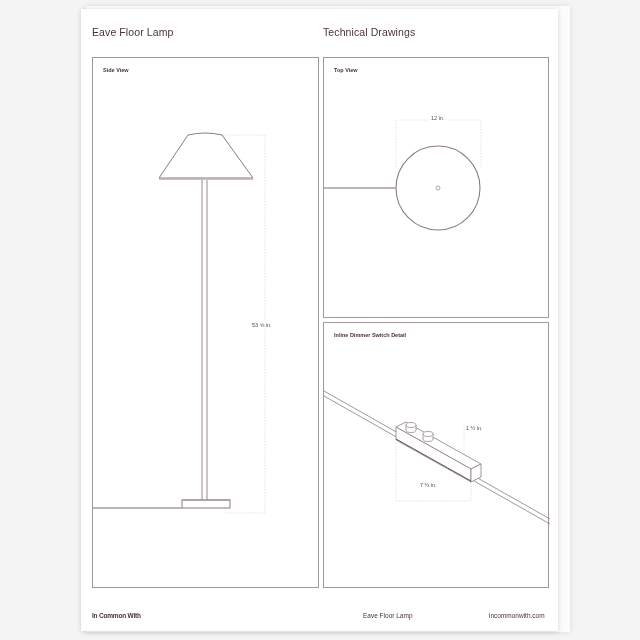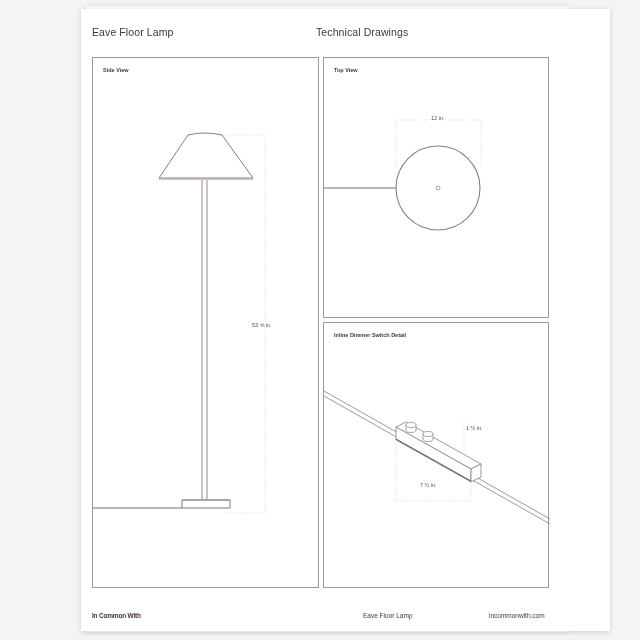--- a/index.html
+++ b/index.html
@@ -8,31 +8,31 @@
       background: #f4f4f4;
       font-family: "Liberation Sans", sans-serif;
       position: relative;
     }
     .back-sheet {
       position: absolute; left: 86px; top: 6px; width: 484px; height: 626px;
       background: #fbfbfb;
       box-shadow: 0 0 6px rgba(0,0,0,0.10);
     }
     .sheet {
-      position: absolute; left: 81px; top: 9px; width: 529px; height: 622px;
+      position: absolute; left: 81px; top: 9px; width: 477px; height: 622px;
       background: #ffffff;
       box-shadow: 0 1px 5px rgba(0,0,0,0.16);
       text-decoration: underline;
     }
     .hdr {
       position: absolute; top: 17px; font-size: 10.5px; color: #4a3434;
       letter-spacing: 0.1px;
     }
     .hdr.left { left: 11px; }
-    .hdr.right { left: 235px; }
+    .hdr.right { left: 242px; }
     .panel {
       position: absolute; border: 1px solid #a09898; background: #fff;
       box-sizing: border-box;
     }
     .panel-label {
       position: absolute; left: 10px; top: 9px; font-size: 5.5px; font-weight: bold; color: #4a3434;
     }
     .panel svg { position: absolute; left: 0; top: 0; }
     .dim-label {
       position: absolute; font-size: 5.5px; color: #5a4a4a; white-space: nowrap;

